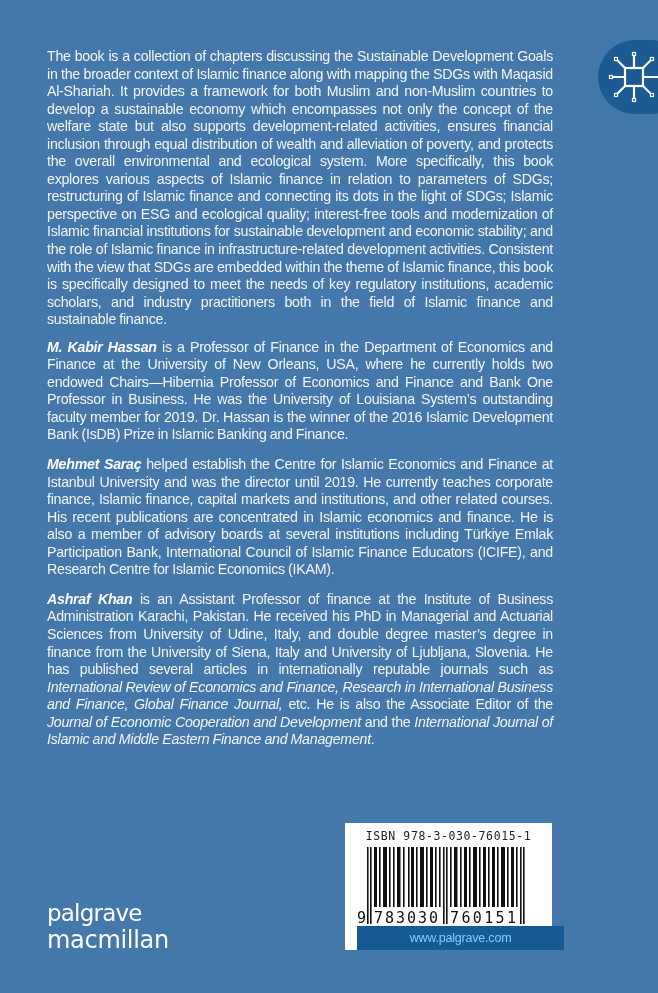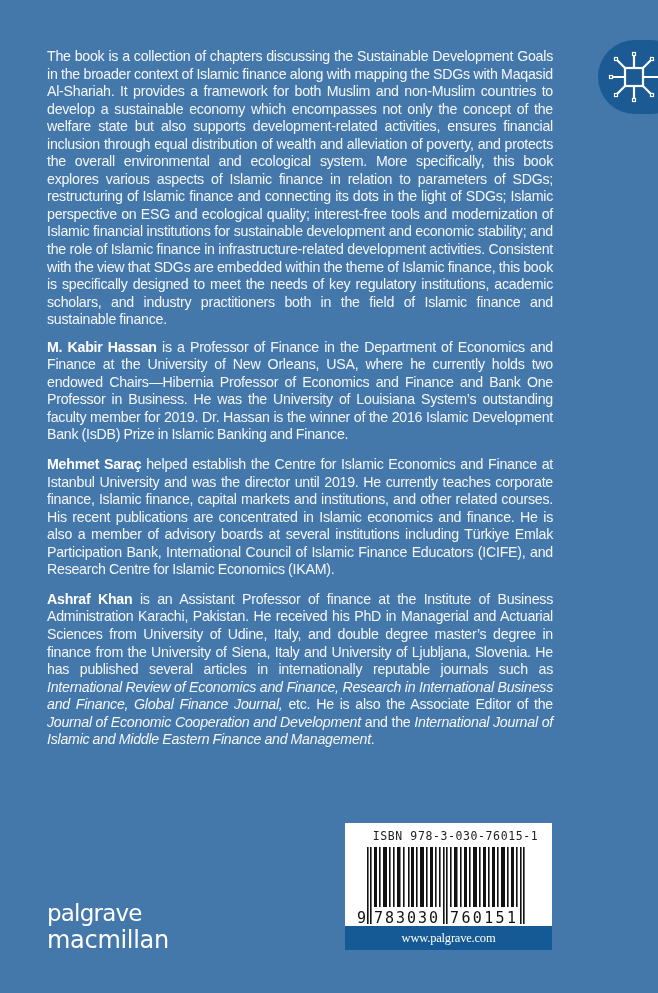--- a/index.html
+++ b/index.html
@@ -28,20 +28,21 @@
     }
     .content p {
       margin: 0 0 12px 0;
     }
     .content p.abstract {
       margin-bottom: 10px;
     }
     .content b {
       font-weight: bold;
       color: #ffffff;
+      font-style: italic;
     }
     .content i {
     }
     .series-badge {
       position: absolute;
       left: 598px;
       top: 40px;
       width: 90px;
       height: 74px;
       background: #1b5a93;
@@ -74,43 +75,43 @@
     .barcode-box {
       position: absolute;
       left: 345px;
       top: 823px;
       width: 207px;
       height: 127px;
       background: #ffffff;
     }
     .isbn-text {
       position: absolute;
-      left: 7px;
+      left: 0;
       top: 6px;
       width: 207px;
       text-align: center;
       font-family: "DejaVu Sans Mono", "Liberation Mono", monospace;
       font-size: 11.5px;
       color: #222;
       letter-spacing: 0.6px;
     }
     .barcode-svg {
       position: absolute;
       left: 12px;
       top: 24px;
     }
     .url-bar {
       position: absolute;
-      left: 0;
+      left: 12px;
       bottom: 0;
       width: 207px;
       height: 24px;
       background: #155a94;
-      color: #ffffff;
-      font-family: Liberation Serif, serif;
+      color: #7dd3fc;
+      font-family: Liberation Sans, sans-serif;
       font-size: 12.5px;
       text-align: center;
       line-height: 24px;
       letter-spacing: -0.2px;
     }
   </style>
 </head>
 <body>
 
 <div class="series-badge">

